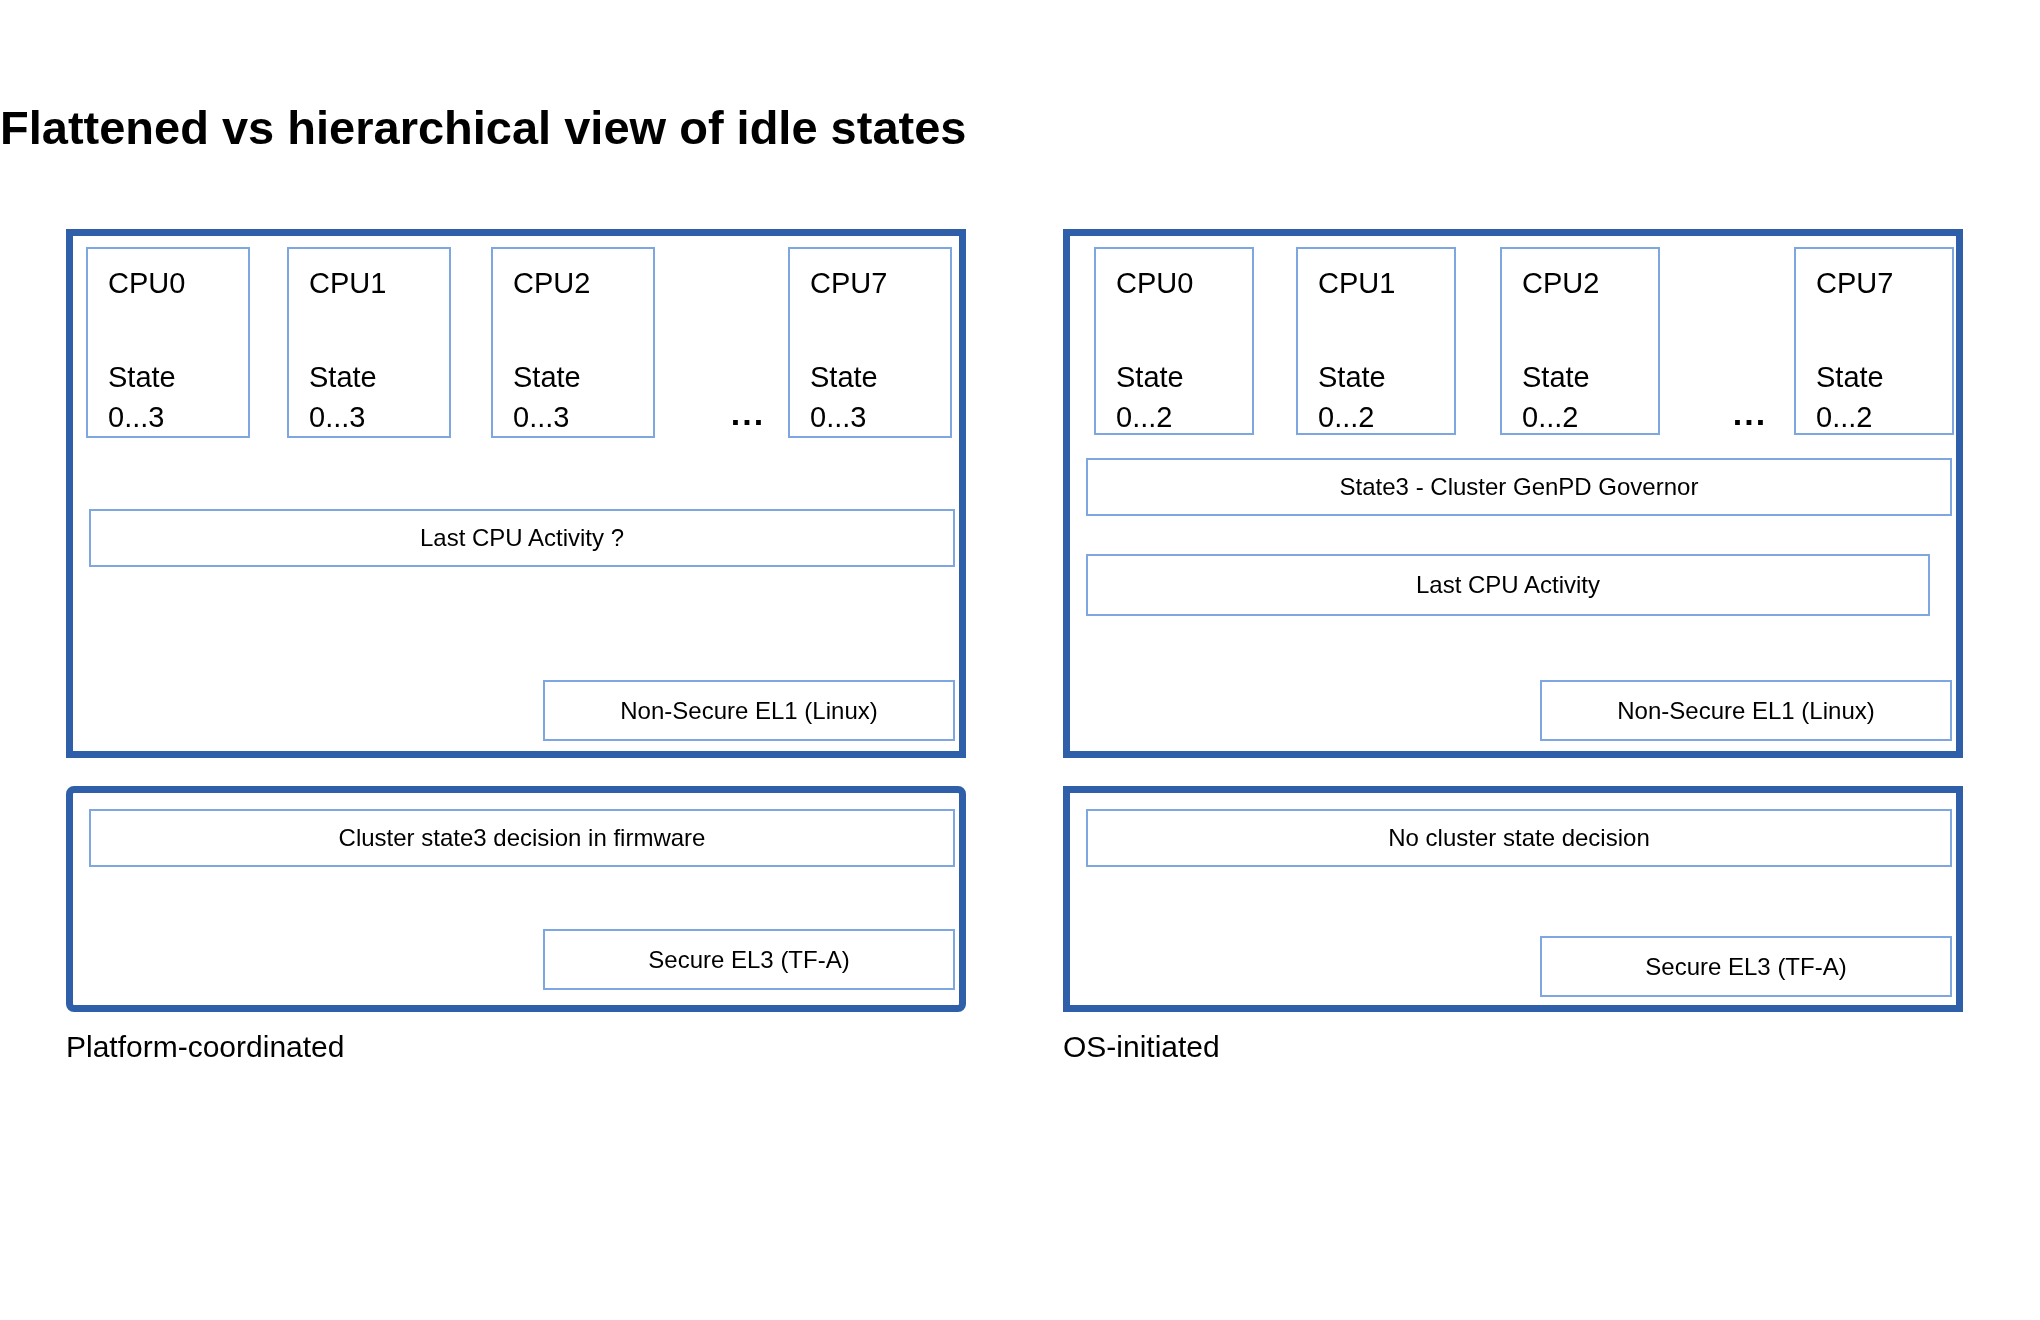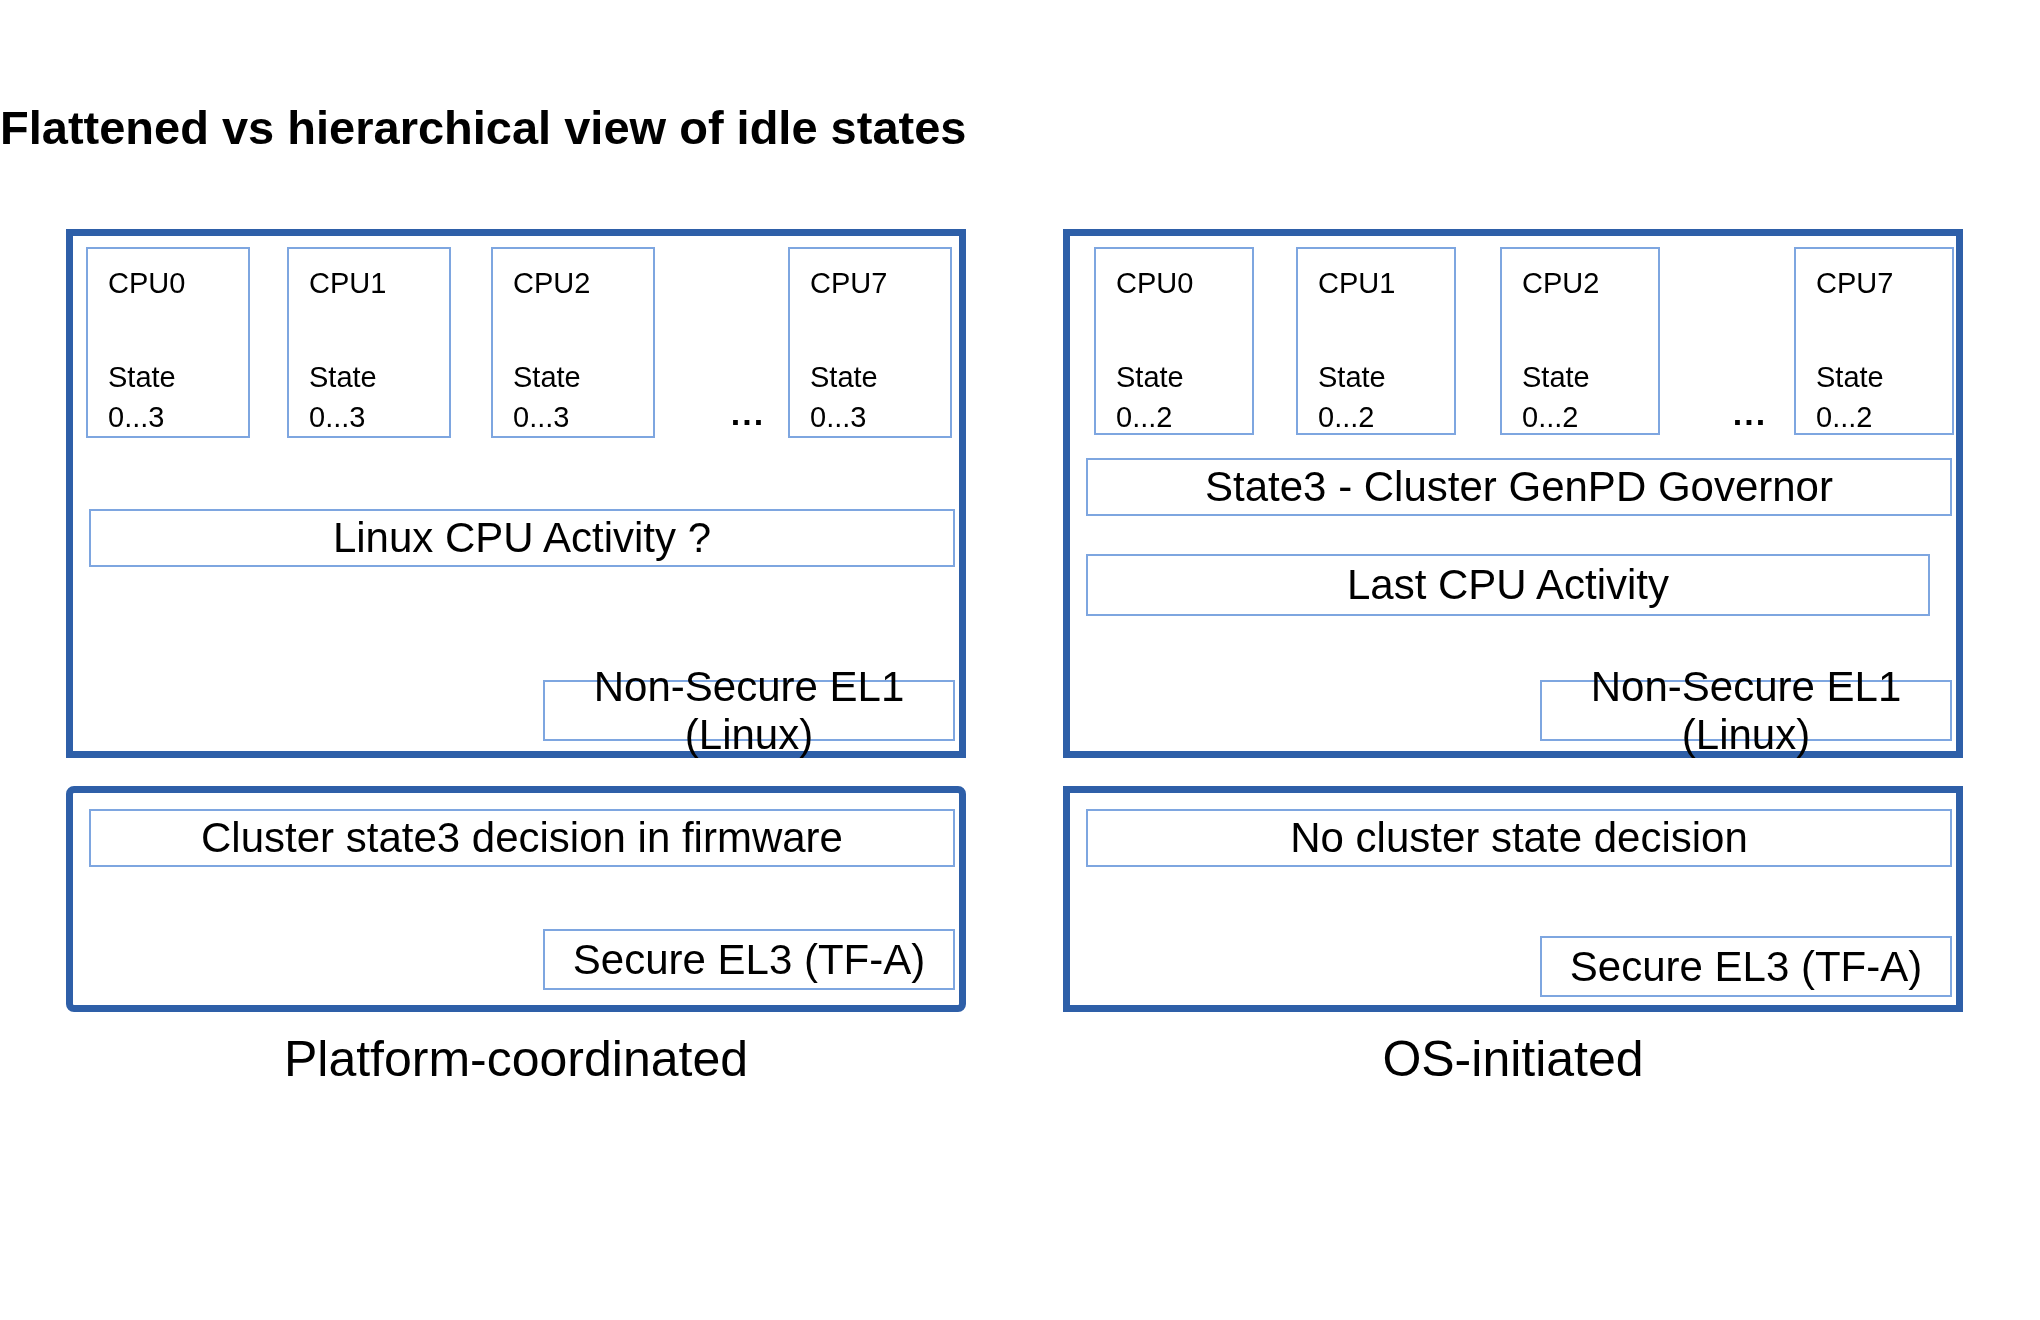--- a/index.html
+++ b/index.html
@@ -41,21 +41,21 @@
   .lightbox {
     position: absolute;
     border: 2px solid #7EA6E0;
     background: #ffffff;
     box-sizing: border-box;
   }
   .centerbox {
     display: flex;
     align-items: center;
     justify-content: center;
-    font-size: 42px;
+    font-size: 24px;
     text-align: center;
   }
   .cpu-box { }
   .cpu-name {
     position: absolute;
     left: 20px;
     top: 18px;
     font-size: 29px;
   }
   .cpu-state {
@@ -68,22 +68,21 @@
   }
   .ellipsis {
     position: absolute;
     font-size: 34px;
     font-weight: bold;
     letter-spacing: 2px;
   }
   .caption {
     position: absolute;
     width: 900px;
-    text-align: center;
-    font-size: 50px;
+    font-size: 30px;
   }
   
   #left-kernel-panel  { left: 66px;  top: 229px; width: 900px; height: 529px; }
   #left-firmware-panel{ left: 66px;  top: 786px; width: 900px; height: 226px; border-radius: 8px; }
   #left-caption       { left: 66px;  top: 1030px; }
   
   #right-kernel-panel  { left: 1063px; top: 229px; width: 900px; height: 529px; }
   #right-firmware-panel{ left: 1063px; top: 786px; width: 900px; height: 226px; }
   #right-caption       { left: 1063px; top: 1030px; }
   
@@ -131,21 +130,21 @@
       <div class="lightbox cpu-box lp-cpu" id="lp-cpu2">
         <div class="cpu-name">CPU2</div>
         <div class="cpu-state"><span>State</span><br><span>0...3</span></div>
       </div>
       <div class="ellipsis" id="lp-ellipsis">...</div>
       <div class="lightbox cpu-box lp-cpu" id="lp-cpu7">
         <div class="cpu-name">CPU7</div>
         <div class="cpu-state"><span>State</span><br><span>0...3</span></div>
       </div>
 
-      <div class="lightbox centerbox" id="lp-activity">Linux CPU Activity ?</div>
+      <div class="lightbox centerbox" id="lp-activity">Last CPU Activity ?</div>
       <div class="lightbox centerbox" id="lp-nsel1">Non-Secure EL1 (Linux)</div>
     </div>
   </div>
 
   <div class="panel" id="left-firmware-panel">
     <div class="inner">
       <div class="lightbox centerbox" id="lf-decision">Cluster state3 decision in firmware</div>
       <div class="lightbox centerbox" id="lf-el3">Secure EL3 (TF-A)</div>
     </div>
   </div>

